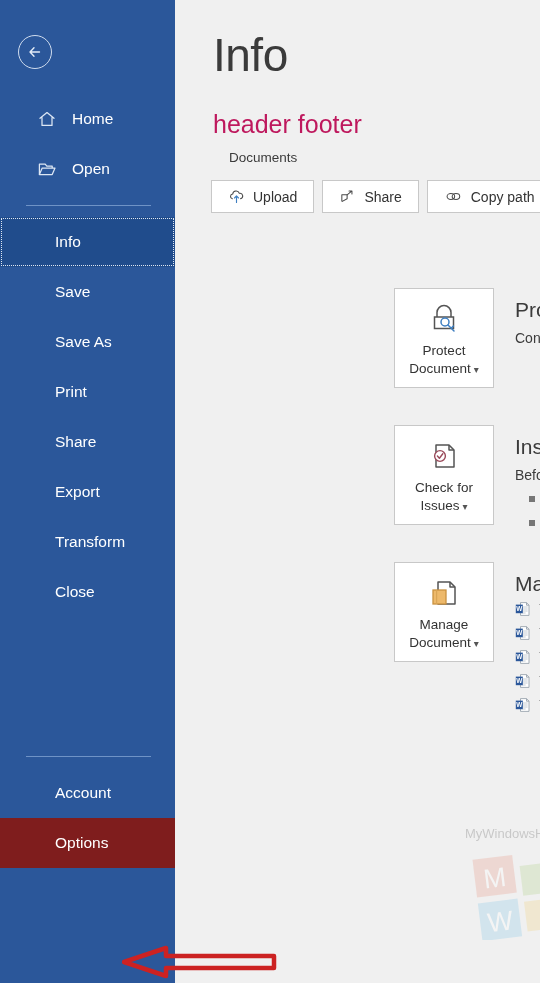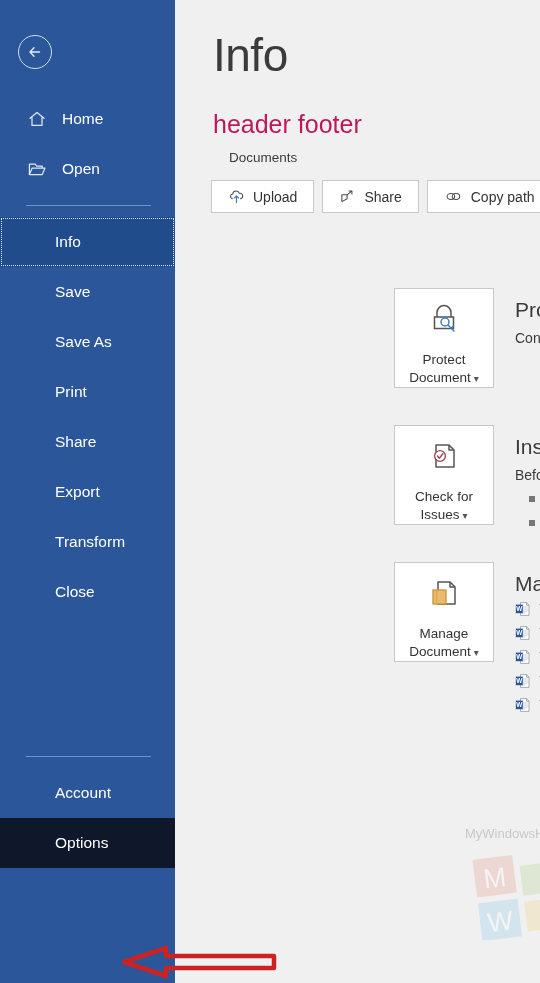--- a/index.html
+++ b/index.html
@@ -34,40 +34,40 @@
     display: flex; align-items: center; justify-content: center;
     cursor: pointer;
   }
   .back-btn svg { display:block; }
 
   .nav-list { position: absolute; top: 94px; left: 0; width: 175px; }
   .nav-item {
     height: 50px;
     display: flex;
     align-items: center;
-    padding-left: 26px;
+    padding-left: 36px;
     font-size: 15.5px;
     color: #ffffff;
     cursor: pointer;
     position: relative;
     white-space: nowrap;
   }
   .nav-item .ico {
     width: 22px; height: 22px;
     margin-right: 14px;
     display: flex; align-items: center; justify-content: center;
     flex: 0 0 22px;
   }
   .nav-item.no-icon { padding-left: 55px; }
   .nav-item.selected {
     background: #204c8c;
     outline: 1px dotted #dfe7f2;
     outline-offset: -2px;
   }
-  .nav-item.hover { background: #0f172a; }
+  .nav-item.hover { background: #7f1d1d; }
   .nav-sep {
     height: 1px;
     background: #6f93c6;
     margin: 11px 24px 11px 26px;
   }
 
   
   #main {
     flex: 1 1 auto;
     height: 983px;
@@ -122,21 +122,21 @@
   
   .section { position: absolute; left: 0; width: 100%; display: flex; }
   .sec-tile {
     width: 100px; height: 100px;
     margin-left: 219px;
     background: #ffffff;
     border: 1px solid #c8c8c8;
     display: flex;
     flex-direction: column;
     align-items: center;
-    justify-content: space-between;
+    justify-content: flex-start;
     padding-top: 9px;
     cursor: pointer;
     flex: 0 0 100px;
   }
   .sec-tile .tile-ico { height: 42px; display:flex; align-items:center; justify-content:center; }
   .sec-tile .tile-lbl {
     font-size: 13.5px;
     color: #333333;
     text-align: center;
     line-height: 1.32;

